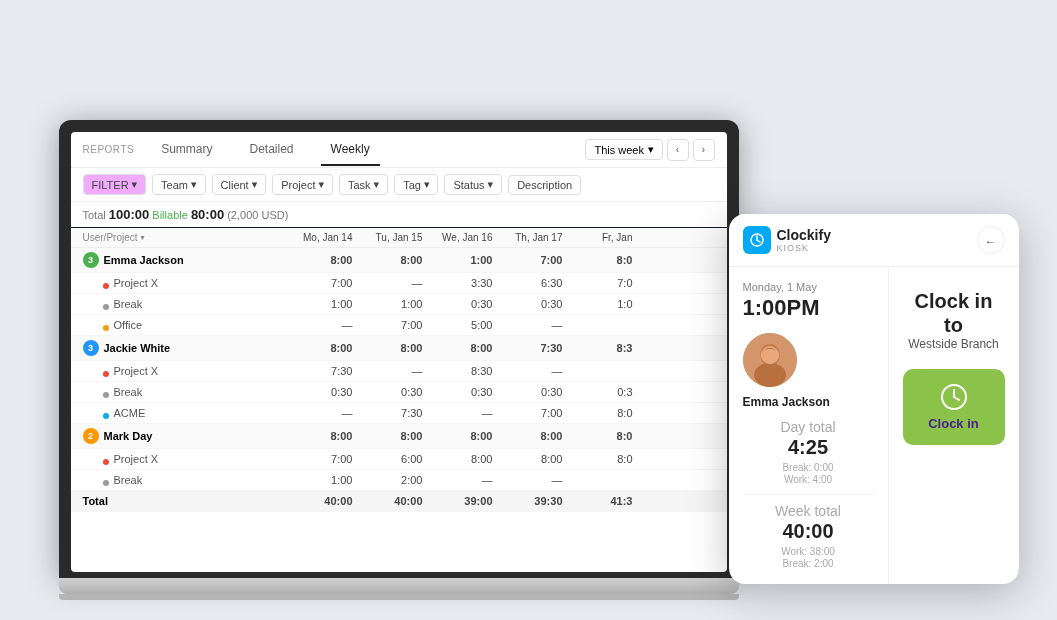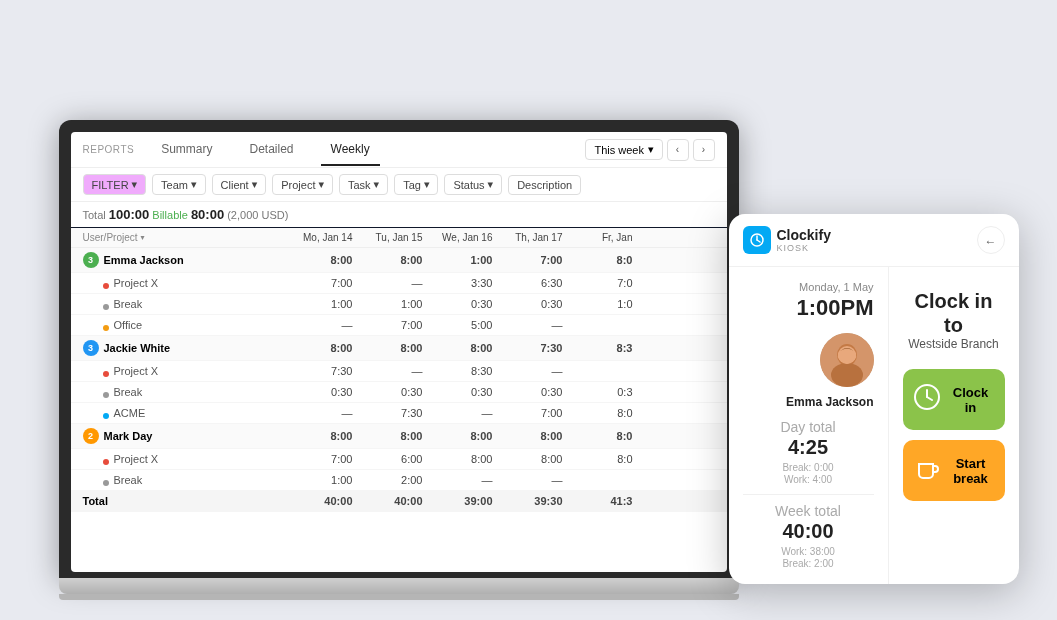--- a/index.html
+++ b/index.html
@@ -312,21 +312,21 @@
     .kiosk-body {
       display: flex;
     }
 
     .kiosk-left {
       width: 160px;
       border-right: 1px solid #f0f0f0;
       padding: 14px;
       display: flex;
       flex-direction: column;
-      align-items: flex-end;
+      align-items: flex-start;
     }
 
     .kiosk-date {
       font-size: 11px;
       color: #888;
       margin-bottom: 2px;
     }
 
     .kiosk-time {
       font-size: 22px;
@@ -404,28 +404,27 @@
       text-align: center;
       margin-bottom: 8px;
     }
 
     .action-btn {
       width: 100%;
       border-radius: 10px;
       padding: 14px 10px;
       border: none;
       display: flex;
-      flex-direction: row;
+      flex-direction: column;
       align-items: center;
       justify-content: center;
-      gap: 6px;
       cursor: pointer;
       font-size: 13px;
       font-weight: 600;
-      color: #000000;
+      color: #4c1d95;
     }
 
     .action-btn.clock-in {
       background: #8BC34A;
     }
 
     .action-btn.start-break {
       background: #FFA726;
     }
 
@@ -711,26 +710,17 @@
           <span class="btn-icon">
             <svg width="28" height="28" viewBox="0 0 28 28" fill="none">
               <circle cx="14" cy="14" r="12" stroke="white" stroke-width="2" fill="none"></circle>
               <line x1="14" y1="7" x2="14" y2="14" stroke="white" stroke-width="2" stroke-linecap="round"></line>
               <line x1="14" y1="14" x2="19" y2="17" stroke="white" stroke-width="2" stroke-linecap="round"></line>
             </svg>
           </span>
           <span>Clock in</span>
         </button>
 
-        <button class="action-btn start-break">
-          <span class="btn-icon">
-            <svg width="28" height="28" viewBox="0 0 28 28" fill="none">
-              <path d="M6 10h14v10a4 4 0 01-4 4H10a4 4 0 01-4-4V10z" stroke="white" stroke-width="2" fill="none"></path>
-              <path d="M20 12h2a3 3 0 010 6h-2" stroke="white" stroke-width="2" fill="none" stroke-linecap="round"></path>
-            </svg>
-          </span>
-          <span>Start break</span>
-        </button>
       </div>
     </div>
   </div>
 
 </div>
 
 </body></html>

